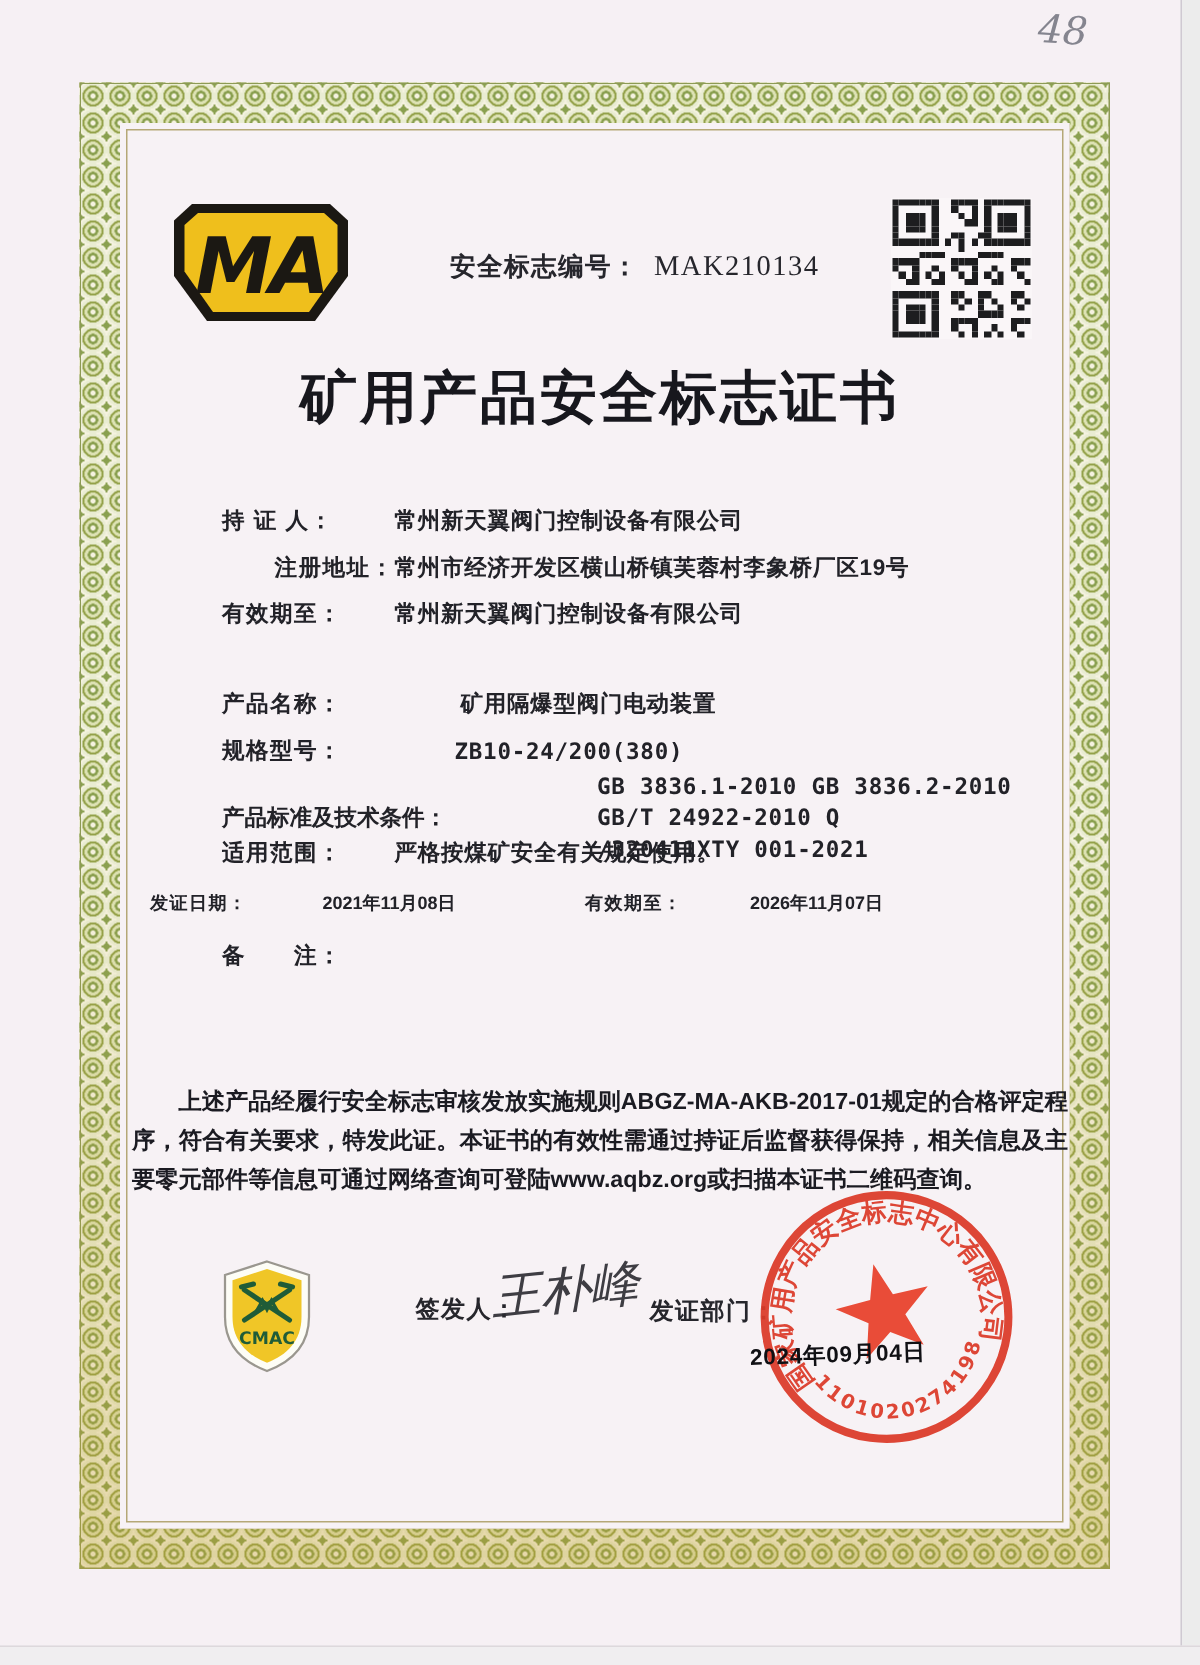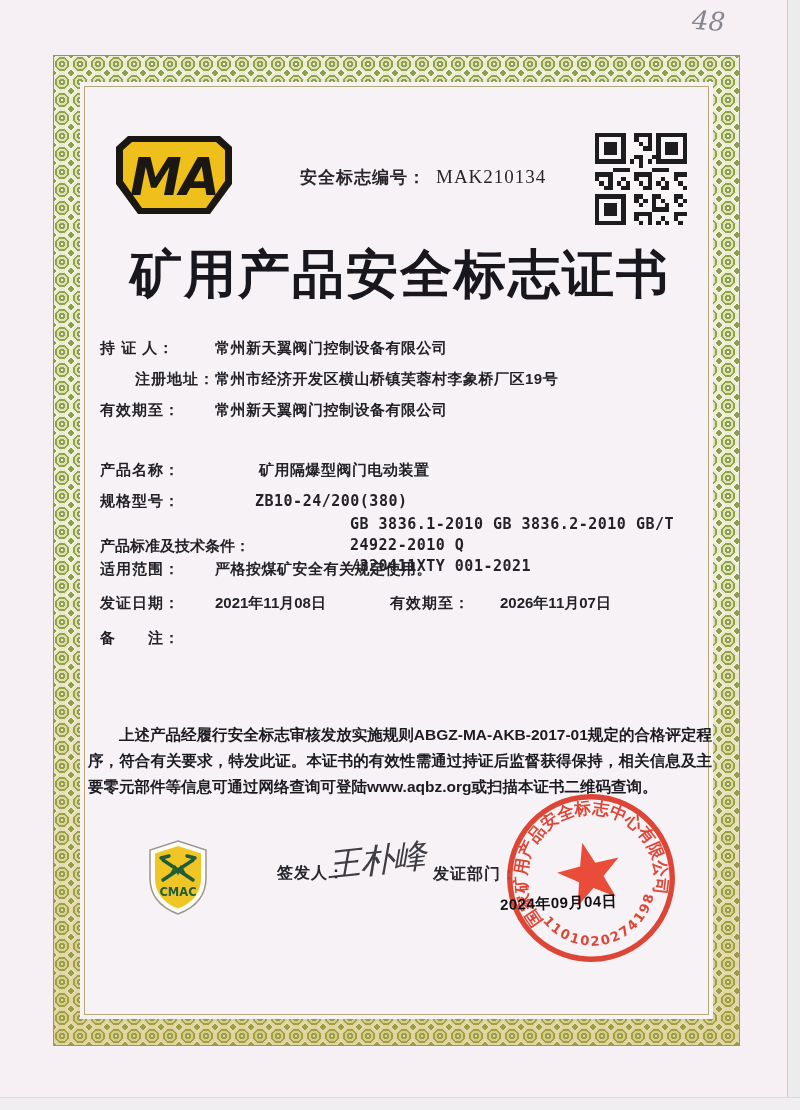--- a/index.html
+++ b/index.html
@@ -29,35 +29,35 @@
   
   #ma-logo{left:113px; top:133px; width:122px; height:84px;}
   #certno{left:300px; top:166px; display:flex; gap:10px; align-items:baseline;}
   #certno .lab{font-size:17px; font-weight:700; color:#26262c; letter-spacing:1px;}
   #certno .val{font-size:19px; font-family:"Liberation Serif", serif; color:#26262c; letter-spacing:1px;}
   #qr{left:594px; top:132px; width:92px; height:92px; background:#faf6f8; padding:1px;
       display:grid; grid-template-columns:repeat(21,1fr); grid-template-rows:repeat(21,1fr);}
   #qr i{display:block;}
   #qr i.on{background:#1d1d1f;}
 
-  #title{left:0; top:240px; width:100%; text-align:center; font-size:52px; font-weight:900;
+  #title{left:0; top:240px; width:100%; text-align:center; font-size:38px; font-weight:900;
     letter-spacing:2px; color:#17171d;}
 
   
   .row{position:absolute; left:100px; width:612px; display:flex; font-size:15px;
     font-weight:700; color:#222228; line-height:20px;}
-  .row .lab{width:115px; flex:none; letter-spacing:1px;}
+  .row .lab{width:115px; flex:none; letter-spacing:1px;margin-left:48px;}
   .row .val{letter-spacing:0.5px;}
   .row.wide .lab{width:210px; letter-spacing:0;font-family:Liberation Serif, serif;}
   .row.wide{align-items:center;}
   .row .val.pre{white-space:pre-line; width:400px; line-height:21px;}
   .num{font-family:"DejaVu Sans Mono", monospace; font-weight:700;margin-left:40px;}
   #row0{top:338px;} #row1{top:369px;text-align:right;} #row2{top:400px;} #row3{top:431px;}
   #row4{top:460px;gap:44px;} #row5{top:491px;align-items:center;} #row6{top:514px;} #row7{top:559px;}
-  #dates{left:100px; top:594px; width:612px; height:22px; font-size:15px; font-weight:700; color:#222228;}
+  #dates{left:100px; top:594px; width:612px; height:22px; font-size:12px; font-weight:700; color:#222228;}
   #dates span{position:absolute; white-space:nowrap;}
   #dates .d1l{left:0; letter-spacing:1px;} #dates .d1v{left:115px;}
   #dates .d2l{left:290px; letter-spacing:1px;} #dates .d2v{left:400px;}
   #remark{top:628px;}
 
   #statement{left:88px; top:722px; width:624px; font-size:15.5px; line-height:26px;
     font-weight:700; text-indent:2em; color:#1b1b22; text-align:justify;}
 
   
   #cmac{left:147px; top:840px; width:62px; height:76px;}

